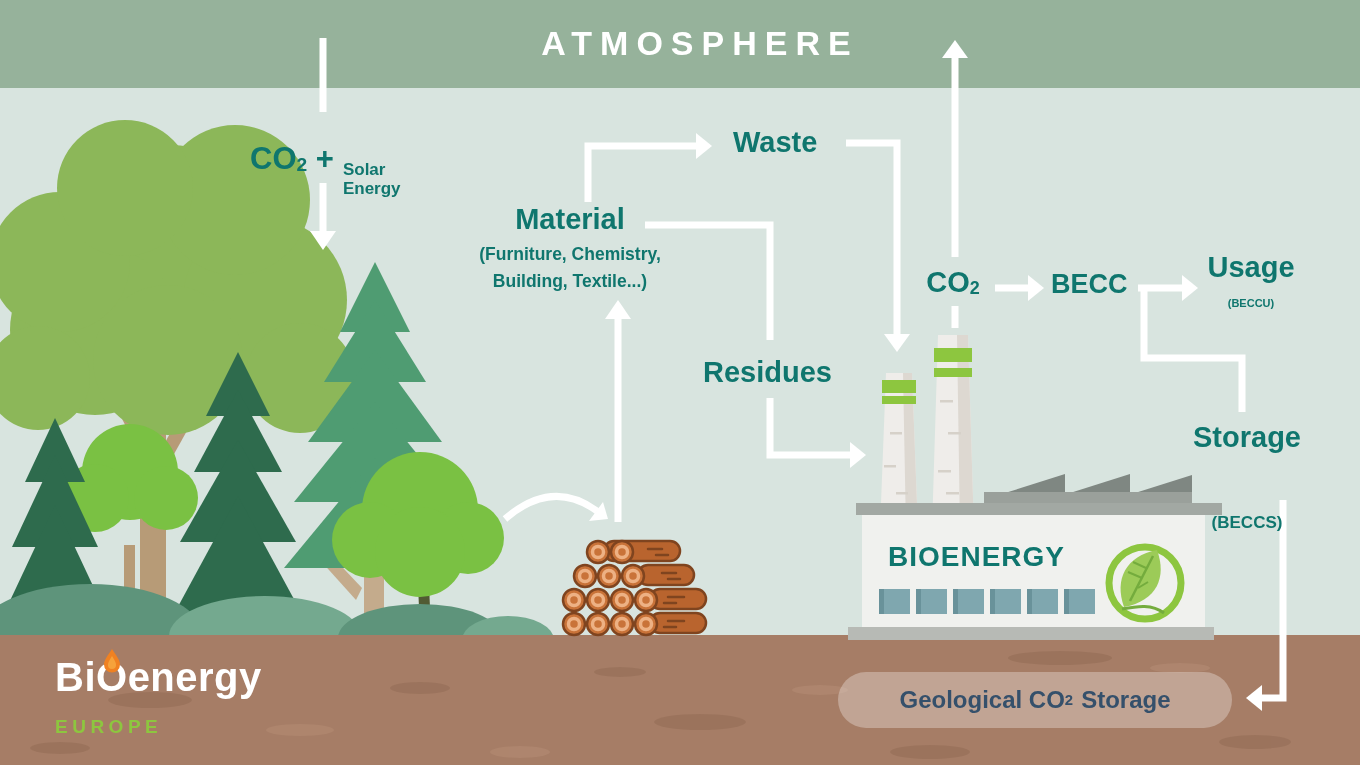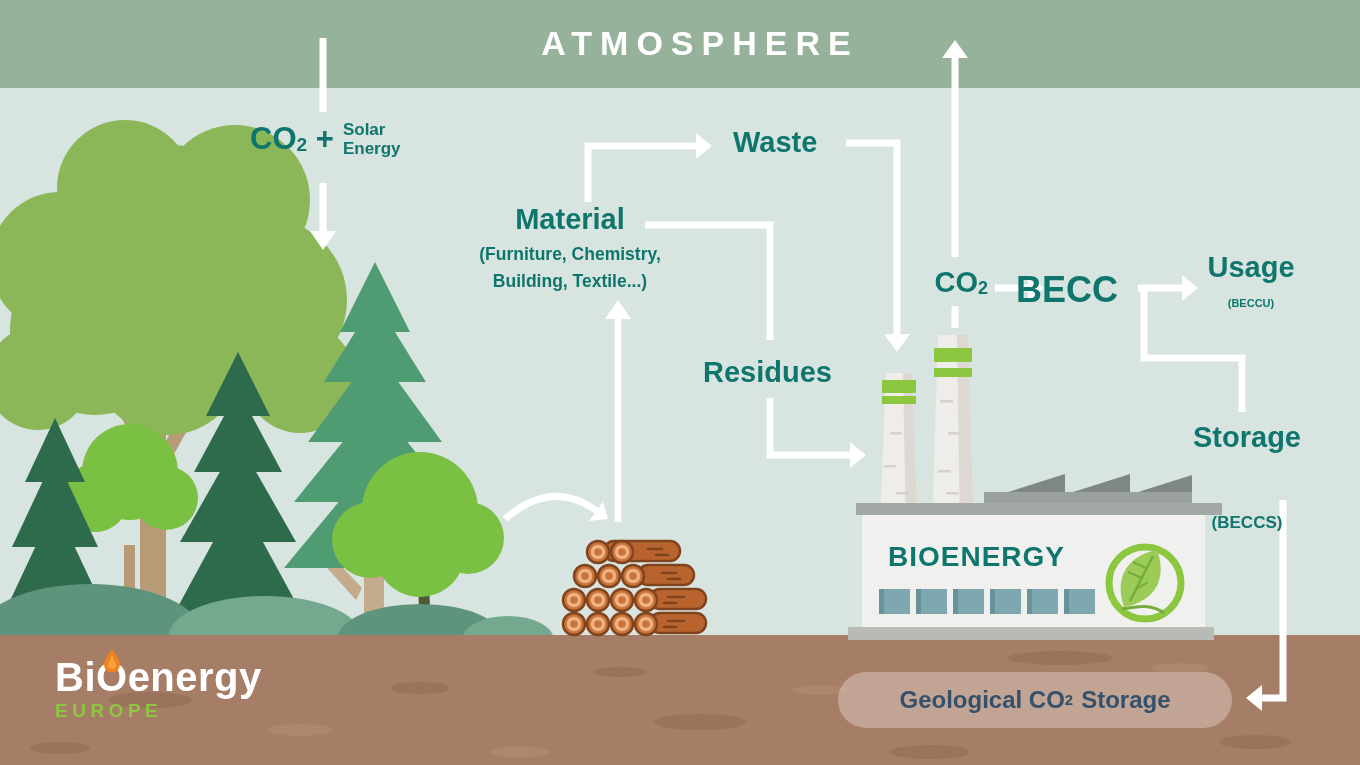--- a/index.html
+++ b/index.html
@@ -9,41 +9,41 @@
   #header{position:absolute;left:0;top:0;width:1360px;height:88px;background:#96b29b;z-index:1;padding-left:40px;}
   #header .title{position:absolute;left:0;right:0;top:24px;text-align:center;color:#ffffff;
     font-size:34px;font-weight:700;letter-spacing:8px;}
   
   #scene{position:absolute;left:0;top:0;z-index:2;}
   
   .lbl{position:absolute;color:#0f766e;font-weight:700;z-index:3;white-space:nowrap;}
   .sub{font-size:0.62em;vertical-align:-0.12em;}
   #lbl-photo{left:250px;top:120px;display:flex;align-items:center;gap:9px;}
   #lbl-photo .big{font-size:31px;}
-  #lbl-photo .small{font-size:17px;line-height:19px;}
+  #lbl-photo .small{font-size:17px;line-height:19px;margin-top:40px;}
   #lbl-material{left:450px;top:203px;width:240px;text-align:center;font-size:29px;}
   #lbl-material-sub{left:420px;top:241px;width:300px;text-align:center;font-size:17.5px;line-height:27px;}
   #lbl-waste{left:733px;top:126px;font-size:29px;}
   #lbl-residues{left:703px;top:356px;font-size:29px;}
-  #lbl-co2{left:918px;top:266px;width:70px;text-align:right;font-size:29px;}
-  #lbl-becc{left:1016px;top:269px;font-size:36px;}
+  #lbl-co2{left:918px;top:266px;width:70px;text-align:center;font-size:29px;}
+  #lbl-becc{left:1051px;top:269px;font-size:27px;}
   #lbl-usage{left:1166px;top:251px;width:170px;text-align:center;font-size:29px;}
   #lbl-usage-sub{left:1166px;top:297px;width:170px;text-align:center;font-size:11px;}
   #lbl-storage{left:1162px;top:421px;width:170px;text-align:center;font-size:29px;}
   #lbl-storage-sub{left:1162px;top:465px;width:170px;text-align:center;font-size:17px;margin-top:48px;}
   #geo-pill{left:838px;top:672px;width:394px;height:56px;background:rgba(255,255,255,0.30);
     border-radius:28px;display:flex;align-items:center;justify-content:center;font-size:24px;color:#35506b;}
   #geo-pill .post{margin-left:8px;}
   #bioenergy-sign{left:888px;top:541px;font-size:28px;letter-spacing:1px;color:#0f766e;}
   
   #logo{position:absolute;left:55px;top:656px;z-index:3;color:#ffffff;font-weight:700;}
   #logo .row1{font-size:40px;line-height:42px;letter-spacing:0.5px;}
   #logo .o{position:relative;display:inline-block;}
   #logo .o svg{position:absolute;left:50%;top:-7px;transform:translateX(-50%);}
-  #logo .row2{font-size:19px;letter-spacing:4.5px;color:#8dc63f;margin-top:2px;}
+  #logo .row2{font-size:19px;letter-spacing:4.5px;color:#8dc63f;margin-top:18px;}
 </style>
 </head>
 <body>
 
 <div id="stage">
 
   <div id="header">
     <div class="title">ATMOSPHERE</div>
   </div>
 

